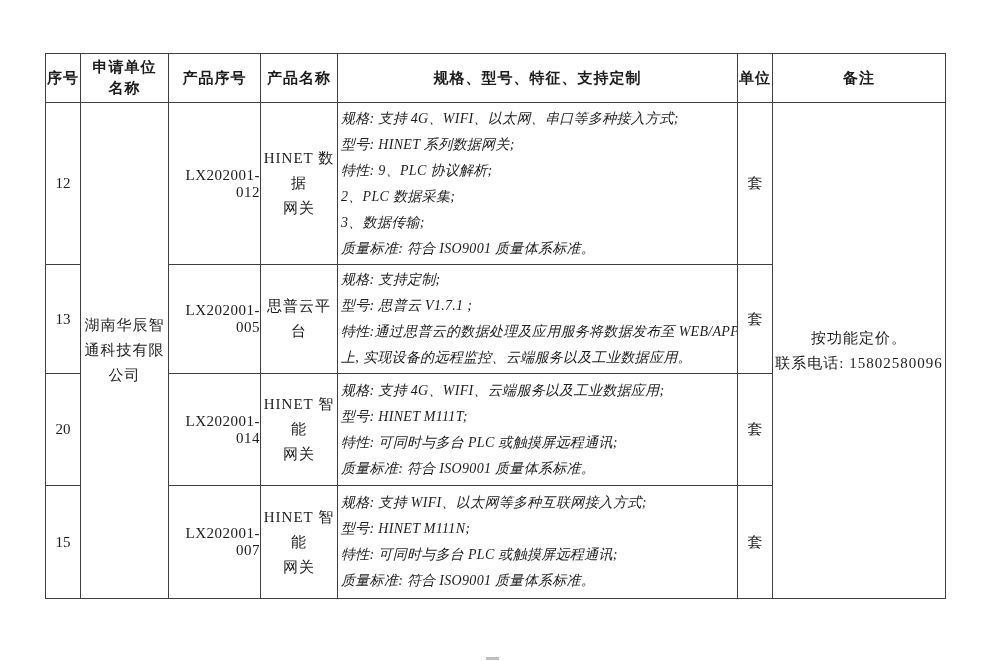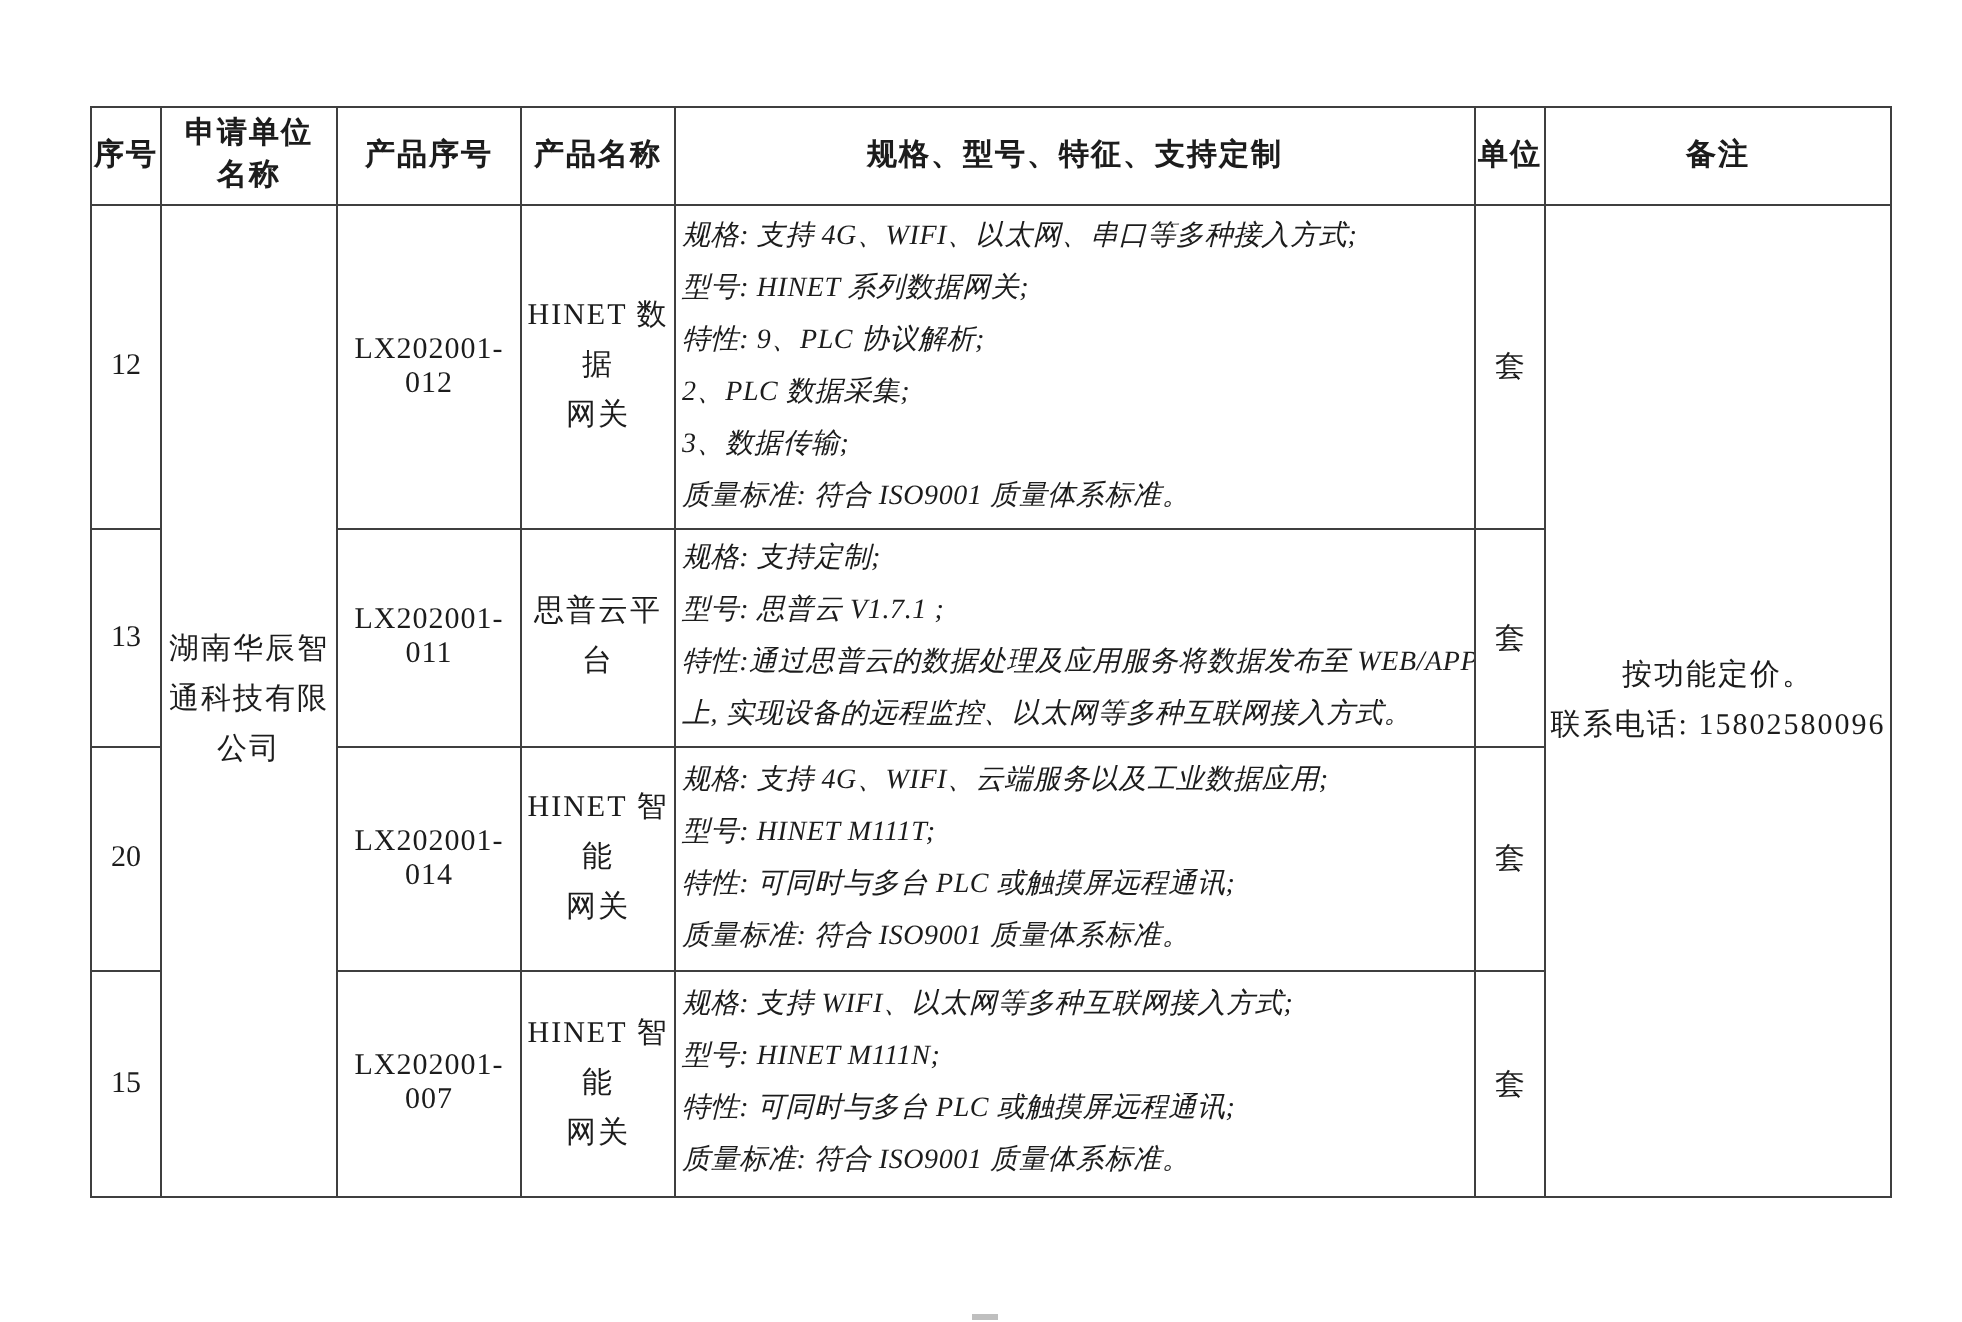--- a/index.html
+++ b/index.html
@@ -59,20 +59,21 @@
     font-style: italic;
   }
   .spec-line {
     font-size: 14px;
     line-height: 26px;
     white-space: nowrap;
     letter-spacing: 0.3px;
   }
   td.code-cell {
     letter-spacing: 0.5px;
+    text-align: right;
   }
   .footer-mark {
     position: absolute;
     left: 486px;
     top: 657px;
     width: 13px;
     height: 3px;
     background: #bfbfbf;
   }
 </style>
@@ -118,27 +119,27 @@
       <div class="spec-line">3、数据传输;</div>
       <div class="spec-line">质量标准: 符合 ISO9001 质量体系标准。</div>
     </td>
     <td class="center">套</td>
     <td class="center prewrap" rowspan="4">按功能定价。
 联系电话: 15802580096</td>
   </tr>
 
   <tr class="row-b">
     <td class="center">13</td>
-    <td class="center code-cell">LX202001-011</td>
+    <td class="center code-cell">LX202001-005</td>
     <td class="center prewrap">思普云平台</td>
     <td class="spec-cell">
       <div class="spec-line">规格: 支持定制;</div>
       <div class="spec-line">型号: 思普云 V1.7.1 ;</div>
       <div class="spec-line">特性:通过思普云的数据处理及应用服务将数据发布至 WEB/APP</div>
-      <div class="spec-line">上, 实现设备的远程监控、以太网等多种互联网接入方式。</div>
+      <div class="spec-line">上, 实现设备的远程监控、云端服务以及工业数据应用。</div>
     </td>
     <td class="center">套</td>
   </tr>
 
   <tr class="row-c">
     <td class="center">20</td>
     <td class="center code-cell">LX202001-014</td>
     <td class="center prewrap">HINET 智能
 网关</td>
     <td class="spec-cell">

